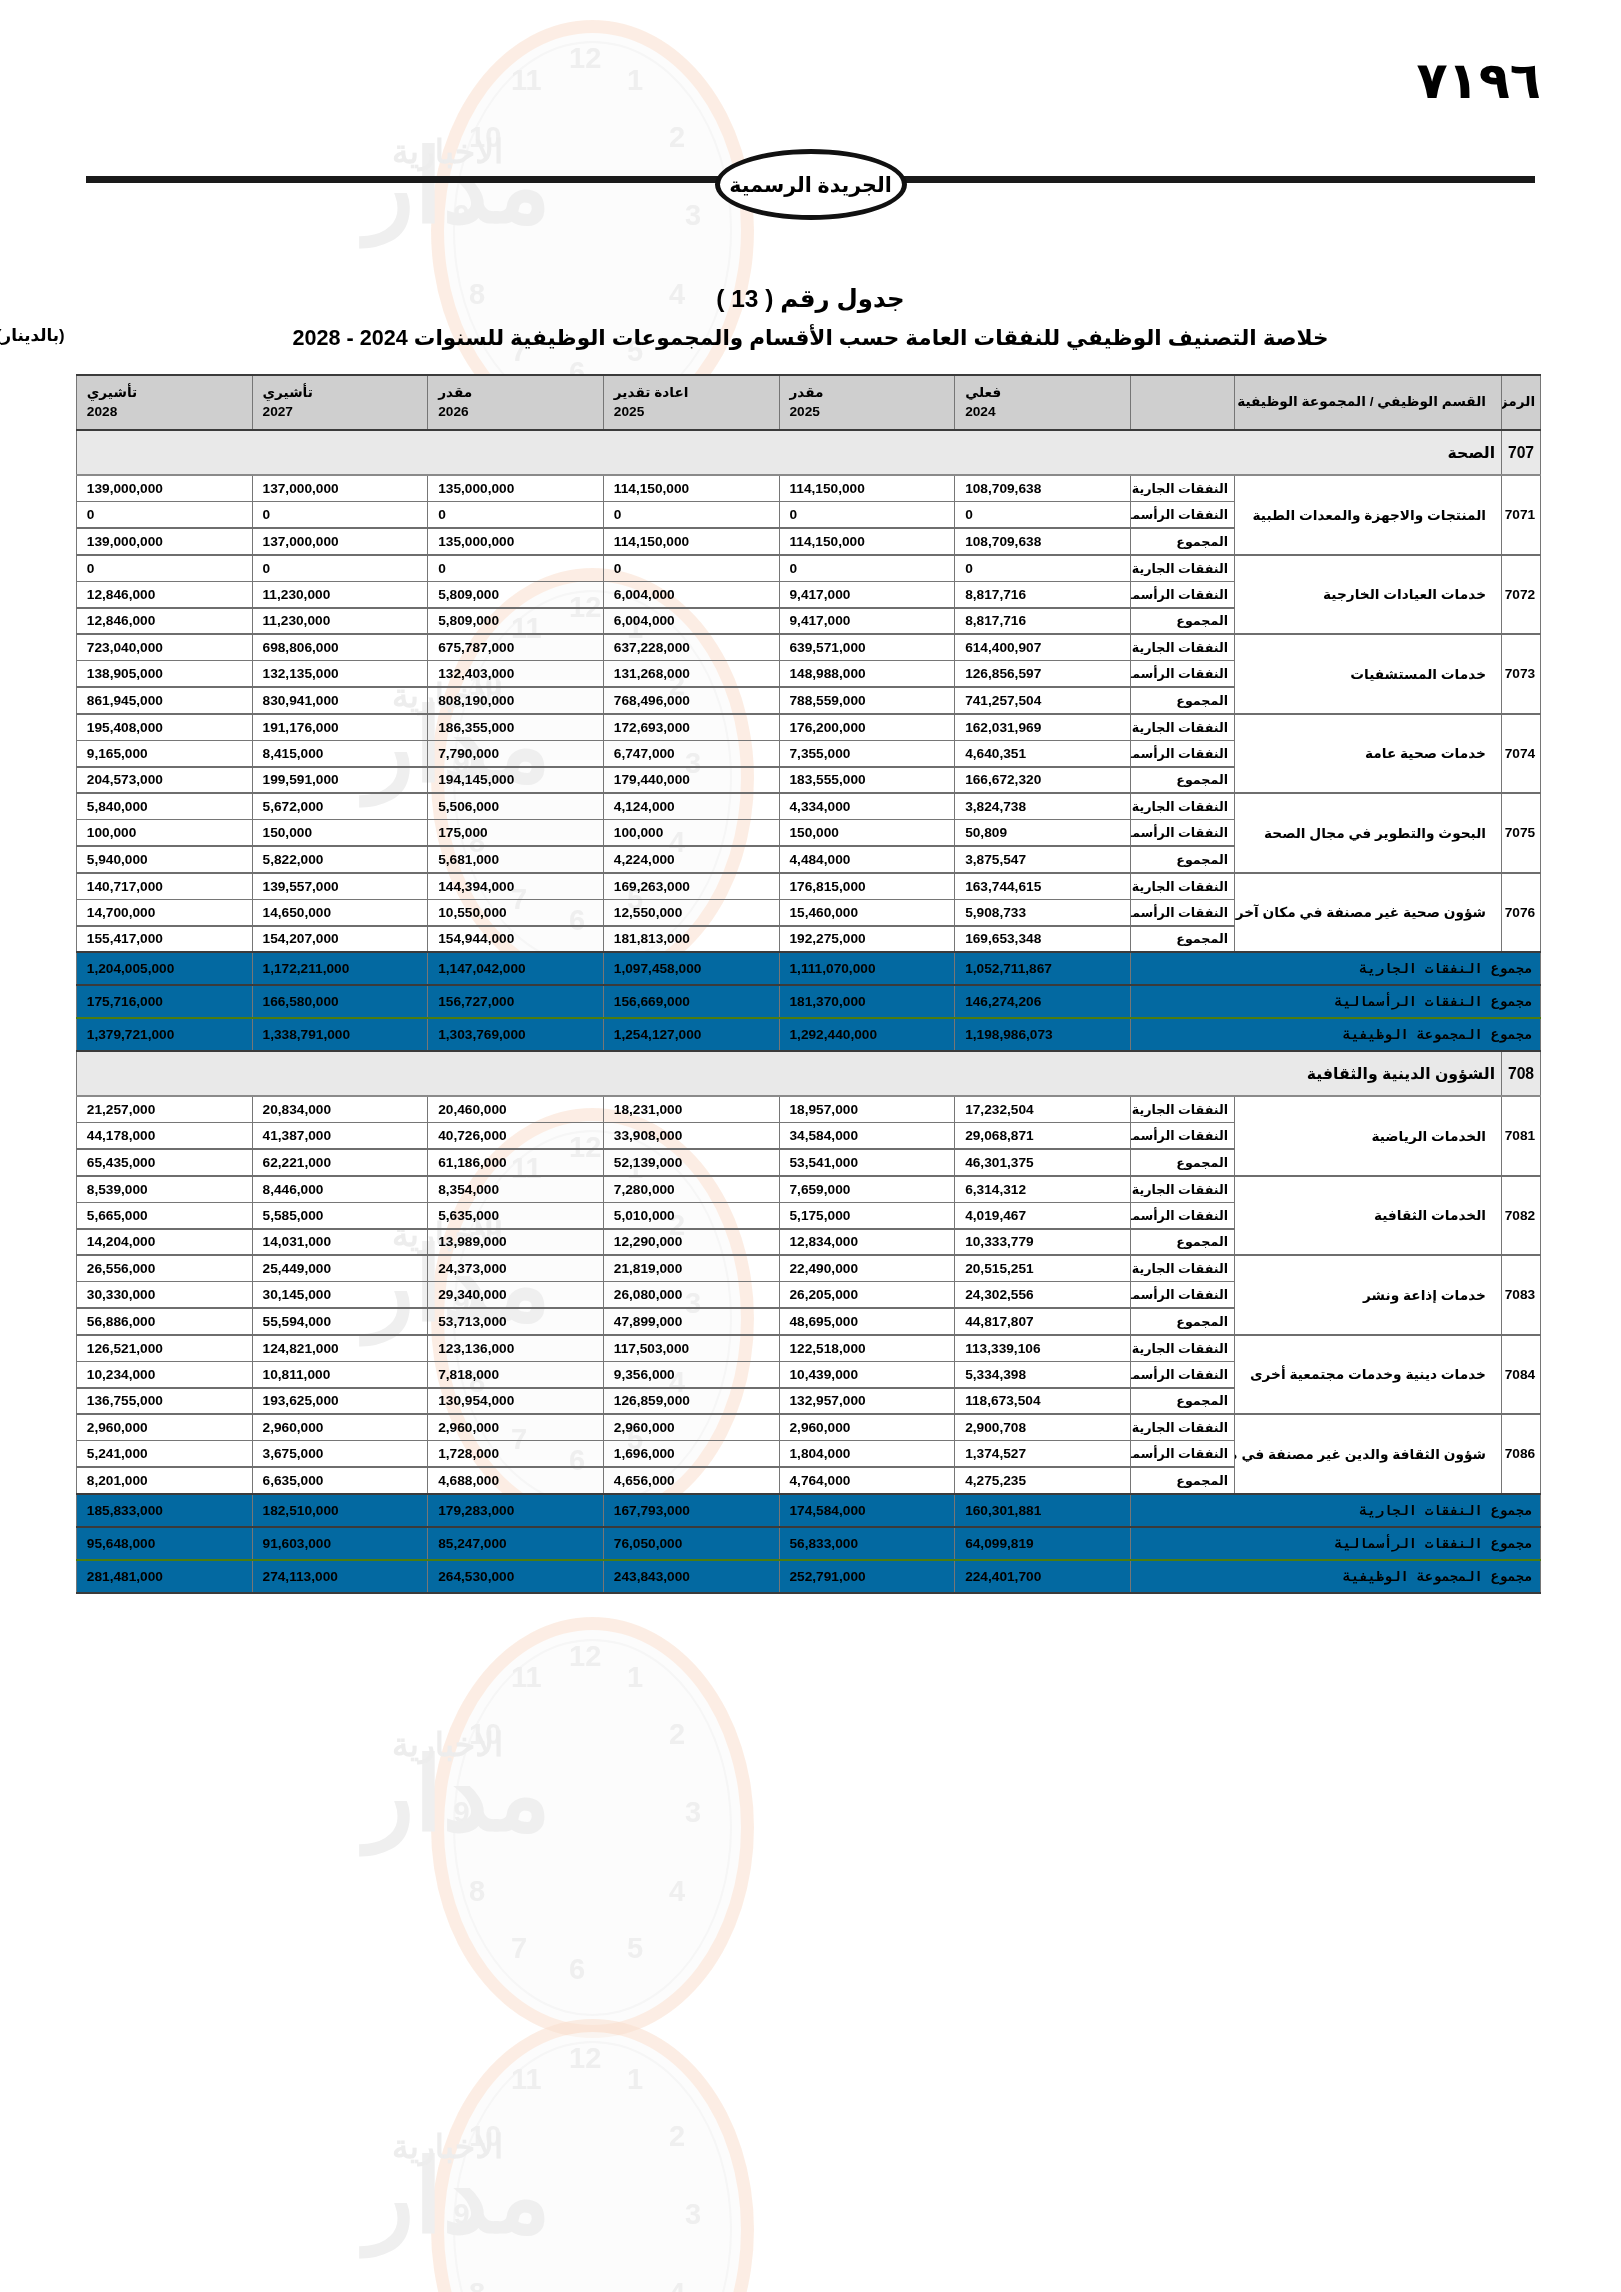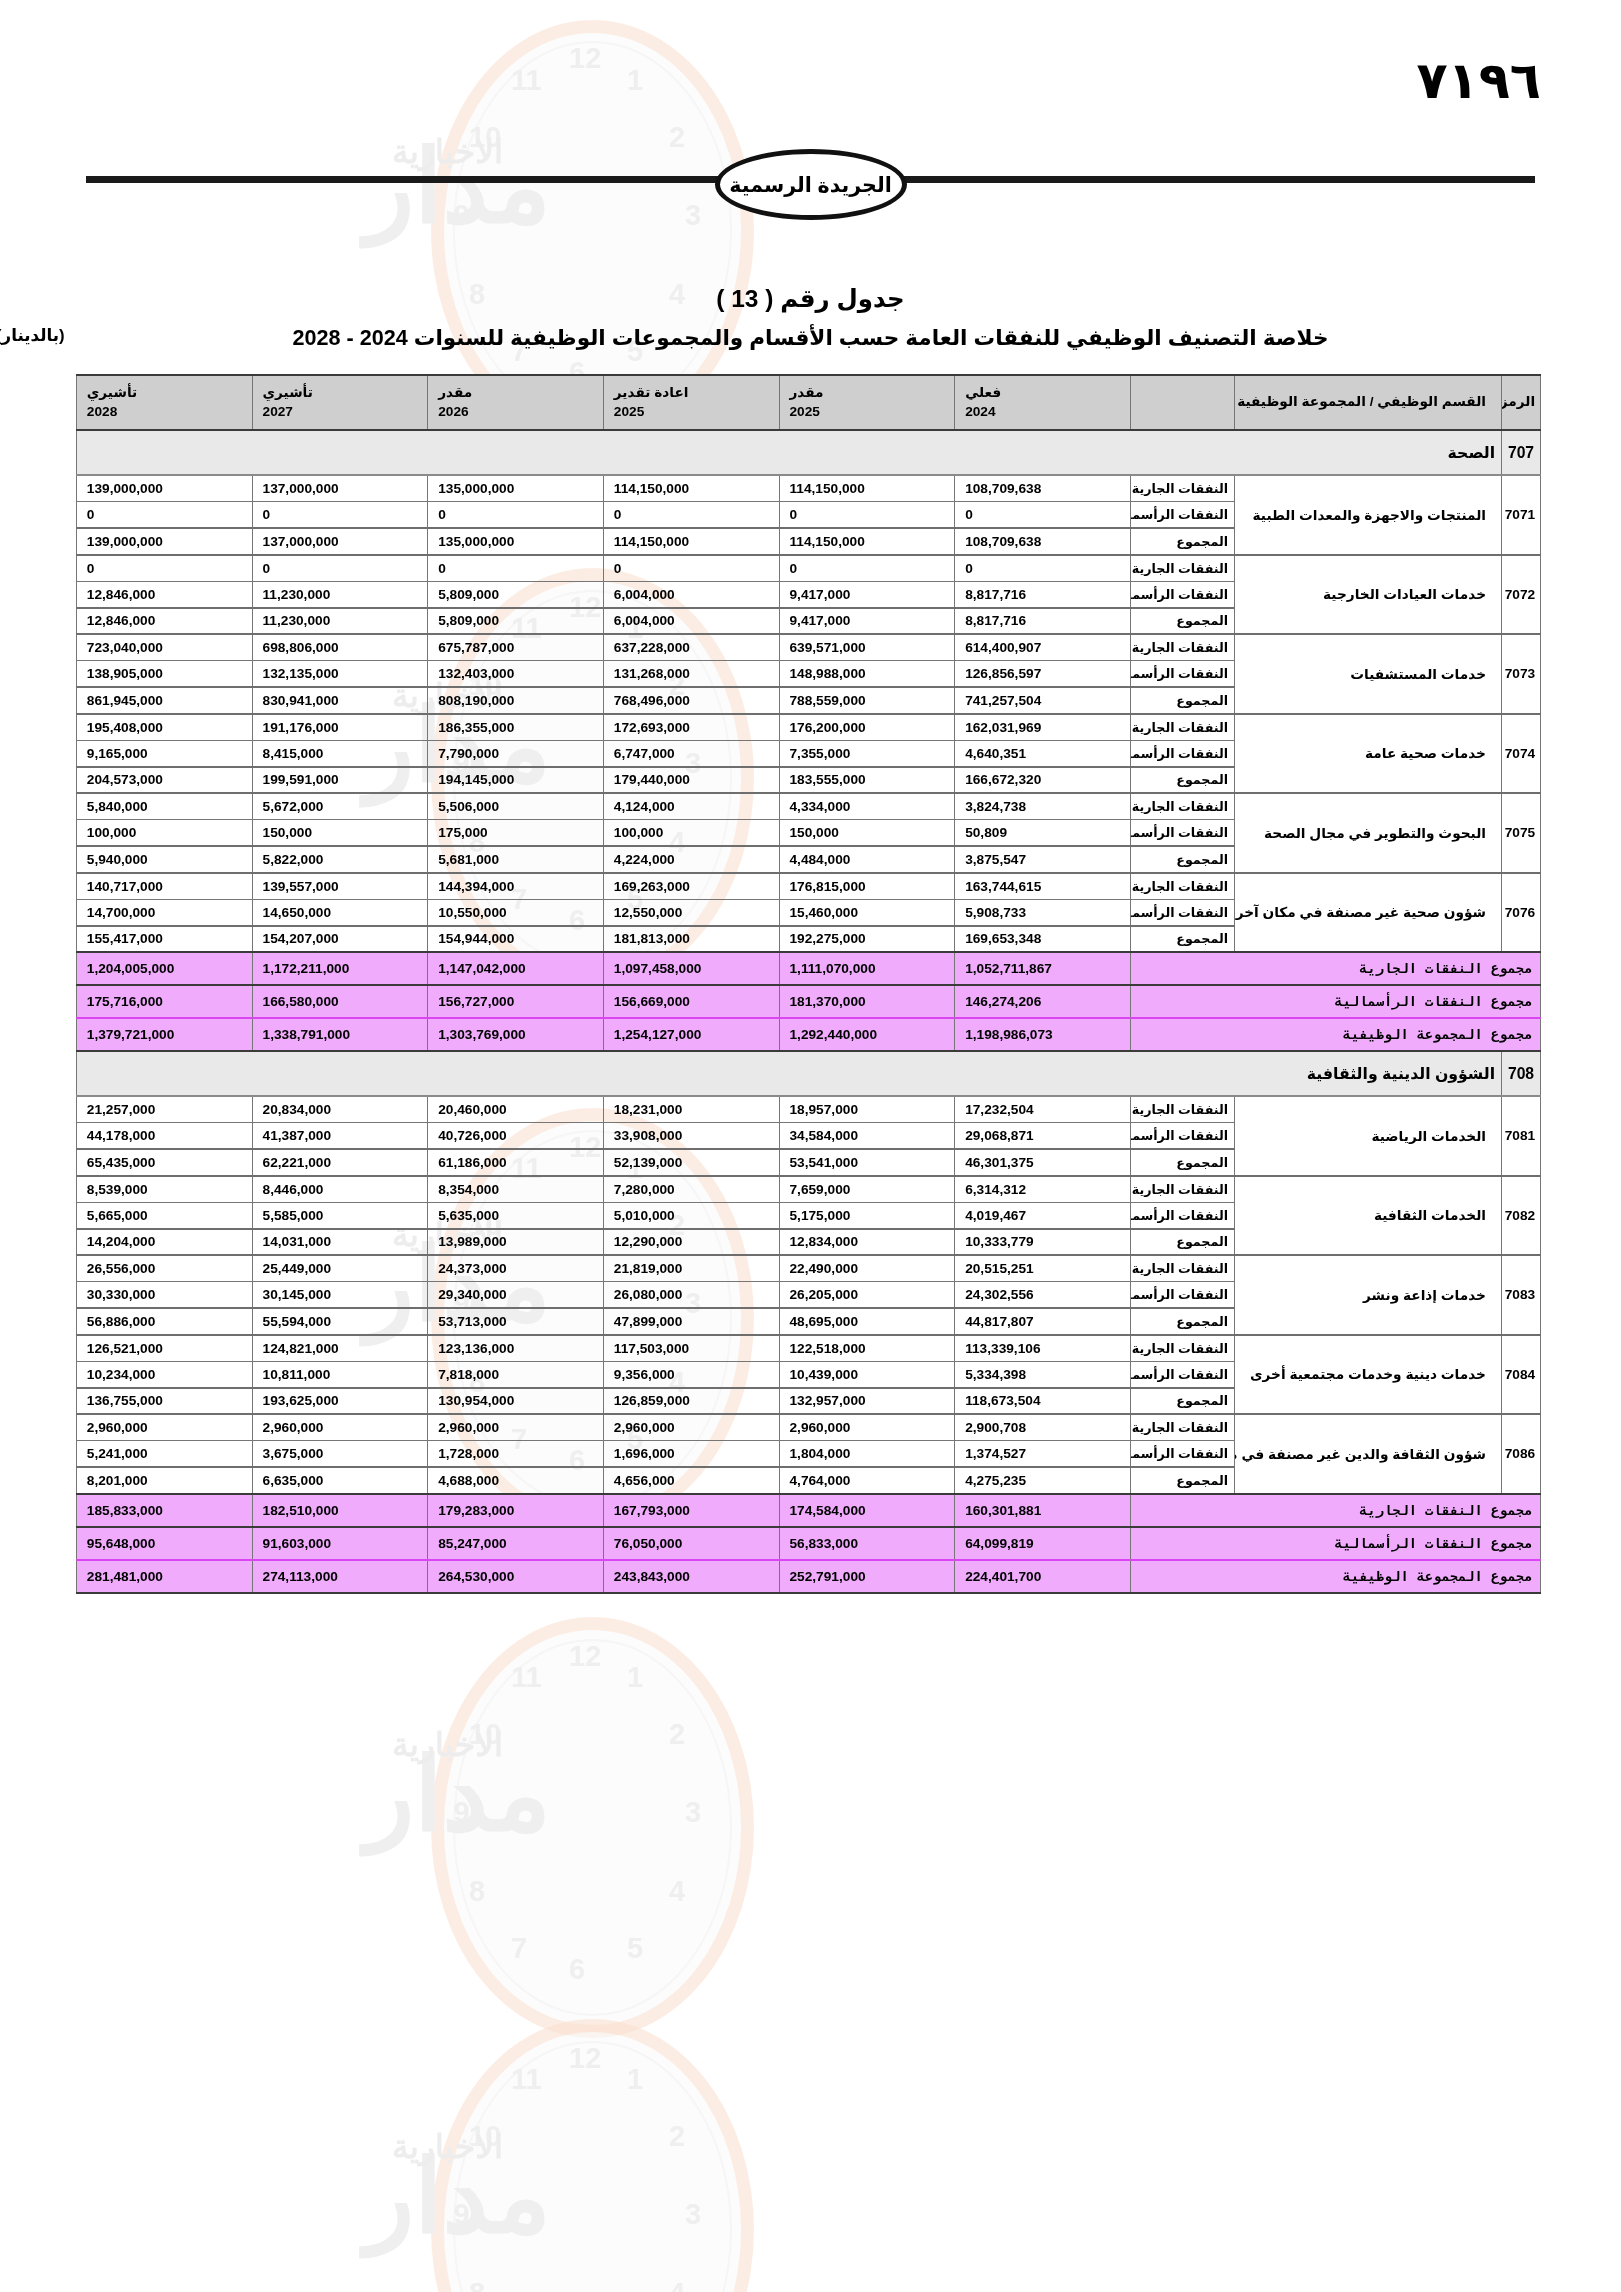--- a/index.html
+++ b/index.html
@@ -113,26 +113,26 @@
     border-top:2px solid #2b2b2b;
     border-bottom:2px solid #8a8a8a;
   }
   tr.section td.sec-code{ text-align:center; font-size:15.7px; }
   tr.section td.sec-name{ text-align:right; font-size:15.7px; padding-right:5.9px;padding-left:46px; }
 
   tr.grp-first td{ border-top:2px solid #6e6e6e; }
   tr.total-row td{ border-top:2px solid #6e6e6e; }
 
   tr.sum td{
-    background:#f0abfc;
+    background:#0369a1;
     height:33px;
     border-top:2px solid #3b3b3b;
   }
   tr.sum td.sum-label{ text-align:right; padding-right:7.8px; font-size:13.7px;font-family:Liberation Mono, monospace; }
-  tr.sum.grand td{ border-top:2px solid #d946ef; border-bottom:2px solid #3b3b3b;}
+  tr.sum.grand td{ border-top:2px solid #4d7c0f; border-bottom:2px solid #3b3b3b;}
 </style>
 </head>
 <body>
 
 <div class="wm" style="left:431px; top:19.6px;">
   <div class="wm-clock">
     <div class="wm-clock-inner"></div>
   <div class="wm-num" style="left: 138px; top: 22.5px;">12</div>
       <div class="wm-num" style="left: 196px; top: 44px;">1</div>
       <div class="wm-num" style="left: 238px; top: 101px;">2</div>

